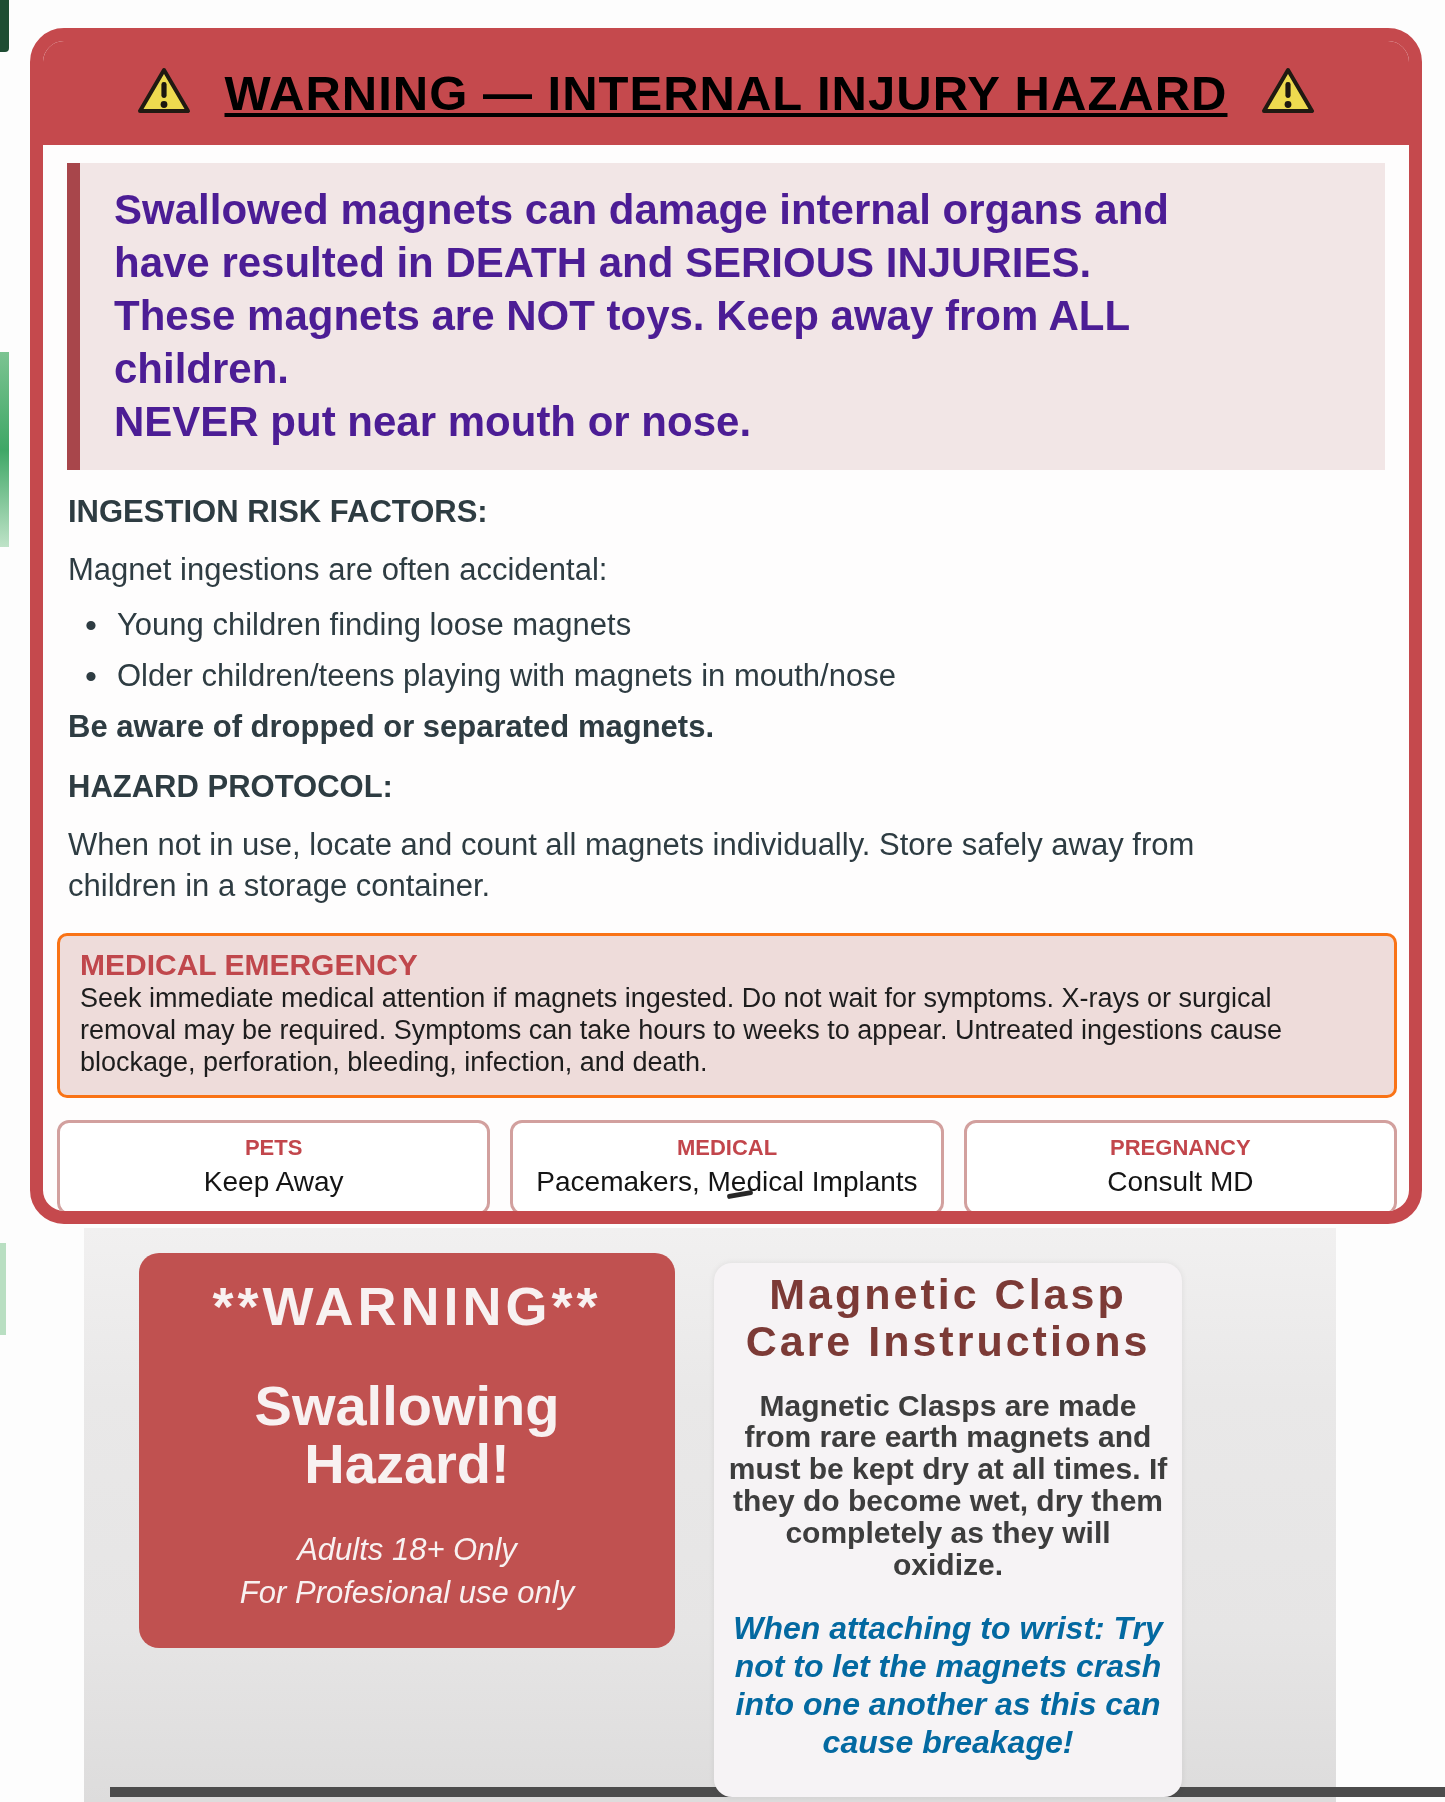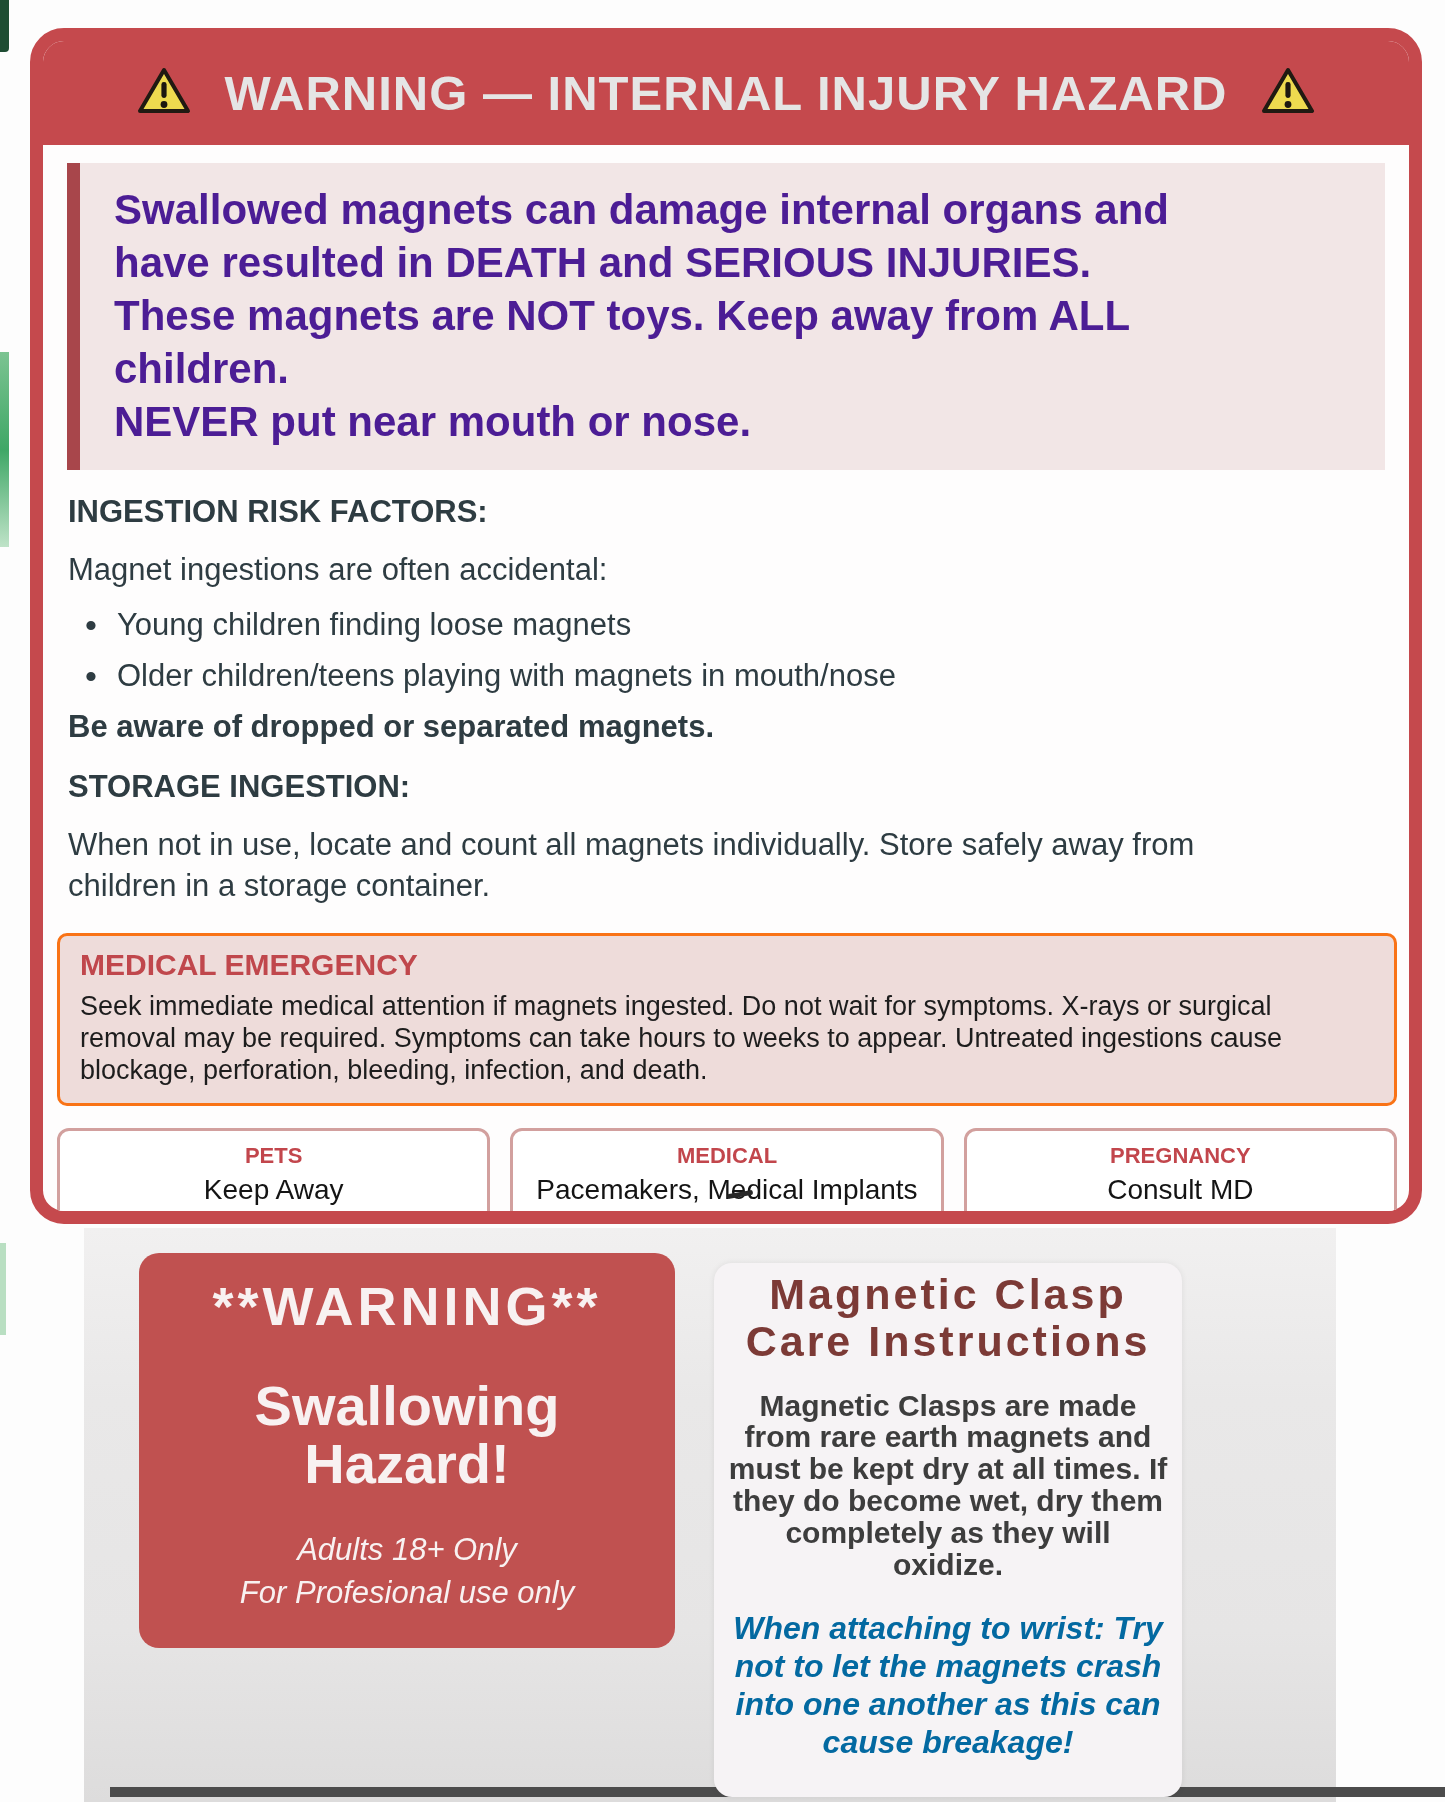--- a/index.html
+++ b/index.html
@@ -12,39 +12,39 @@
   .green-mid{left:0;top:352px;width:9px;height:195px;background:linear-gradient(#7cc492,#3fa766,#bfe3c8);}
   .green-low{left:0;top:1243px;width:6px;height:92px;background:#b9dfc2;}
   .bag{left:84px;top:1228px;width:1252px;height:574px;background:linear-gradient(180deg,#f1f0f0 0%,#e9e8e8 30%,#e6e5e5 70%,#dddcdc 100%);}
   .bag-edge{left:110px;top:1787px;width:1335px;height:10px;background:#4c4c4c;}
   .stray-dash{left:727px;top:1192px;width:26px;height:5px;background:#272727;transform:rotate(-10deg);border-radius:2px;}
 
   
   .card{position:absolute;left:30px;top:28px;width:1392px;height:1196px;box-sizing:border-box;
         border:13px solid #c5494d;border-radius:34px;background:#fefdfd;overflow:hidden;}
   .banner{height:104px;background:#c5494d;display:flex;align-items:center;justify-content:center;gap:34px;}
-  .banner-title{font-size:49px;font-weight:bold;color:#e5e5e5;letter-spacing:1px;white-space:nowrap;}
+  .banner-title{font-size:49px;font-weight:bold;color:#000000;letter-spacing:1px;white-space:nowrap;text-decoration:underline;}
   .tri{display:block;}
 
   .statement{margin:18px 24px 0 24px;background:#f2e6e6;border-left:13px solid #a8464b;
              padding:20px 26px 22px 34px;color:#4c1d95;font-weight:bold;font-size:42px;line-height:53px;}
 
   .content{color:#2e3c42;}
   .sec-heading{margin:24px 40px 0 25px;font-size:31px;font-weight:bold;}
   .sec-text{margin:20px 40px 0 25px;font-size:31px;line-height:1.32;}
   .sec-text.narrow{max-width:1240px;}
   .bullets{margin:14px 40px 0 40px;}
   .bullet{font-size:31px;line-height:1.32;margin-top:10px;padding-left:34px;position:relative;}
   .bullet::before{content:"•";position:absolute;left:2px;top:-2px;font-size:34px;}
   .bold-line{margin:12px 40px 0 25px;font-size:31px;font-weight:bold;}
 
   .emergency{margin:26px 12px 0 14px;background:#eedcda;border:3px solid #f97316;border-radius:10px;
              padding:12px 22px 16px 20px;}
   .emergency-title{color:#c0474c;font-weight:bold;font-size:30px;}
-  .emergency-text{margin-top:8px;color:#1d1d1d;font-size:27px;line-height:1.2;}
+  .emergency-text{color:#1d1d1d;font-size:27px;line-height:1.2;}
 
   .info-row{display:flex;gap:20px;margin:22px 12px 0 14px;}
   .info-box{flex:1;background:#ffffff;border:3px solid #d2a09e;border-radius:12px;text-align:center;
             padding:12px 6px 14px;}
   .info-title{color:#c2464c;font-weight:bold;font-size:22px;}
   .info-sub{color:#141414;font-size:28px;margin-top:5px;}
 
   
   .red-label{position:absolute;left:139px;top:1253px;width:536px;box-sizing:border-box;
              background:#c05150;border-radius:20px;color:#f8f1f1;text-align:center;
@@ -105,21 +105,21 @@
       <div class="sec-heading">INGESTION RISK FACTORS:</div>
       <div class="sec-text">Magnet ingestions are often accidental:</div>
 
       <div class="bullets">
         <div class="bullet">Young children finding loose magnets</div>
         <div class="bullet">Older children/teens playing with magnets in mouth/nose</div>
       </div>
 
       <div class="bold-line">Be aware of dropped or separated magnets.</div>
 
-      <div class="sec-heading">STORAGE INGESTION:</div>
+      <div class="sec-heading">HAZARD PROTOCOL:</div>
       <div class="sec-text narrow">When not in use, locate and count all magnets individually. Store safely away from children in a storage container.</div>
 
       <div class="emergency">
         <div class="emergency-title">MEDICAL EMERGENCY</div>
         <div class="emergency-text">Seek immediate medical attention if magnets ingested. Do not wait for symptoms. X-rays or surgical removal may be required. Symptoms can take hours to weeks to appear. Untreated ingestions cause blockage, perforation, bleeding, infection, and death.</div>
       </div>
 
       <div class="info-row">
         <div class="info-box">
           <div class="info-title">PETS</div>

